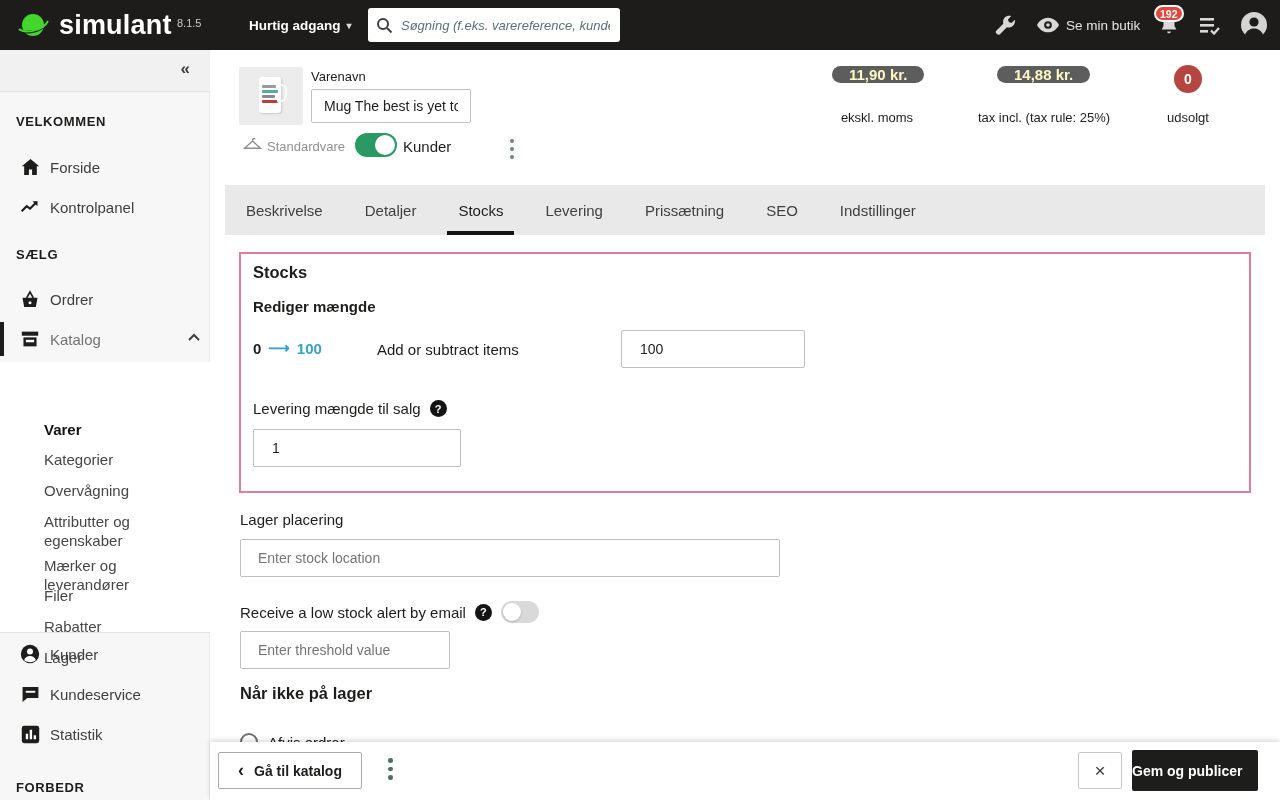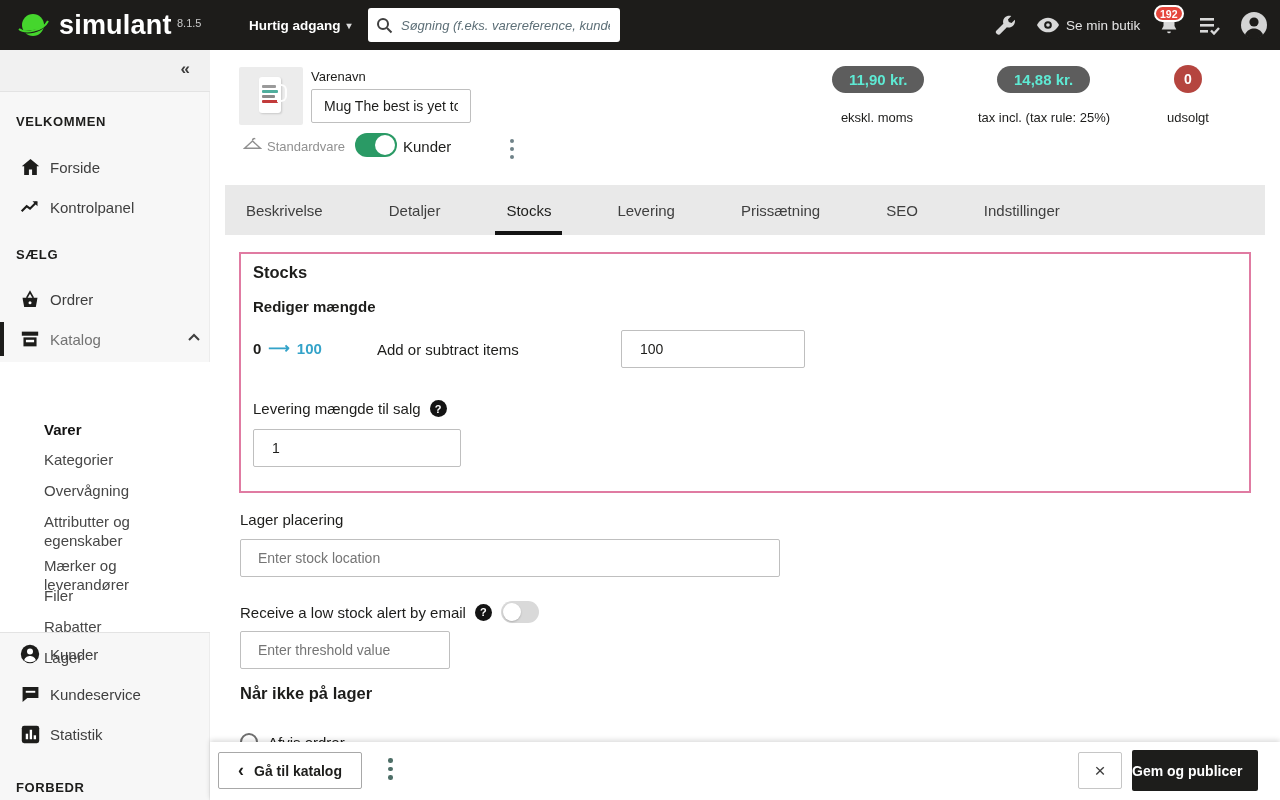--- a/index.html
+++ b/index.html
@@ -54,27 +54,27 @@
   .gray-lab{font-size:13px;color:#919191;}
   .toggle{width:42px;height:24px;border-radius:13px;position:relative;cursor:pointer;}
   .toggle.on{background:#2a9a65;}
   .toggle.on .knob{position:absolute;right:2px;top:2px;width:20px;height:20px;border-radius:50%;background:#fff;}
   .toggle.off{background:#d9d9d9;width:38px;height:22px;}
   .toggle.off .knob{position:absolute;left:2px;top:2px;width:18px;height:18px;border-radius:50%;background:#fff;
                     box-shadow:0 1px 2px rgba(0,0,0,.2);}
   .kebab{display:flex;flex-direction:column;gap:4px;cursor:pointer;}
   .kebab i{width:4px;height:4px;border-radius:50%;background:#6f8288;}
   .kebab.teal i{background:#4d6e67;width:4.5px;height:4.5px;}
-  .pill{position:absolute;top:66px;height:27px;border-radius:14px;background:#5d5d5d;color:#5eead4;font-weight:700;
+  .pill{position:absolute;top:66px;height:17px;border-radius:14px;background:#5d5d5d;color:#fef9c3;font-weight:700;
         font-size:15px;display:flex;align-items:center;justify-content:center;padding:0 17px;}
   .pill-cap{position:absolute;top:110px;font-size:13px;color:#1d1d1b;text-align:center;}
   .soldout{position:absolute;left:1174px;top:65px;width:28px;height:28px;border-radius:50%;background:#b5453f;
            color:#fff;font-weight:700;font-size:14px;display:flex;align-items:center;justify-content:center;}
   
-  .tabbar{left:225px;top:185px;width:1040px;height:50px;background:#e9e9e9;display:flex;align-items:stretch;gap:24px;}
+  .tabbar{left:225px;top:185px;width:1040px;height:50px;background:#e9e9e9;display:flex;align-items:stretch;}
   .tab{position:relative;display:flex;align-items:center;padding:0 21px;font-size:15px;color:#3f3f3f;cursor:pointer;}
   .tab.active{color:#1d1d1b;}
   .tab.active:after{content:"";position:absolute;left:10px;right:10px;bottom:0;height:4px;background:#141414;}
   
   .panel{left:239px;top:252px;width:1012px;height:241px;border:2px solid #e07ba2;box-sizing:border-box;background:#fff;}
   .h-strong{font-weight:700;color:#1d1d1b;}
   .help{display:inline-flex;width:17px;height:17px;border-radius:50%;background:#141414;color:#fff;font-size:11px;
         font-weight:700;align-items:center;justify-content:center;cursor:pointer;}
   .blue{color:#34a3c9;font-weight:700;}
   .plain15{font-size:15px;color:#1d1d1b;}

